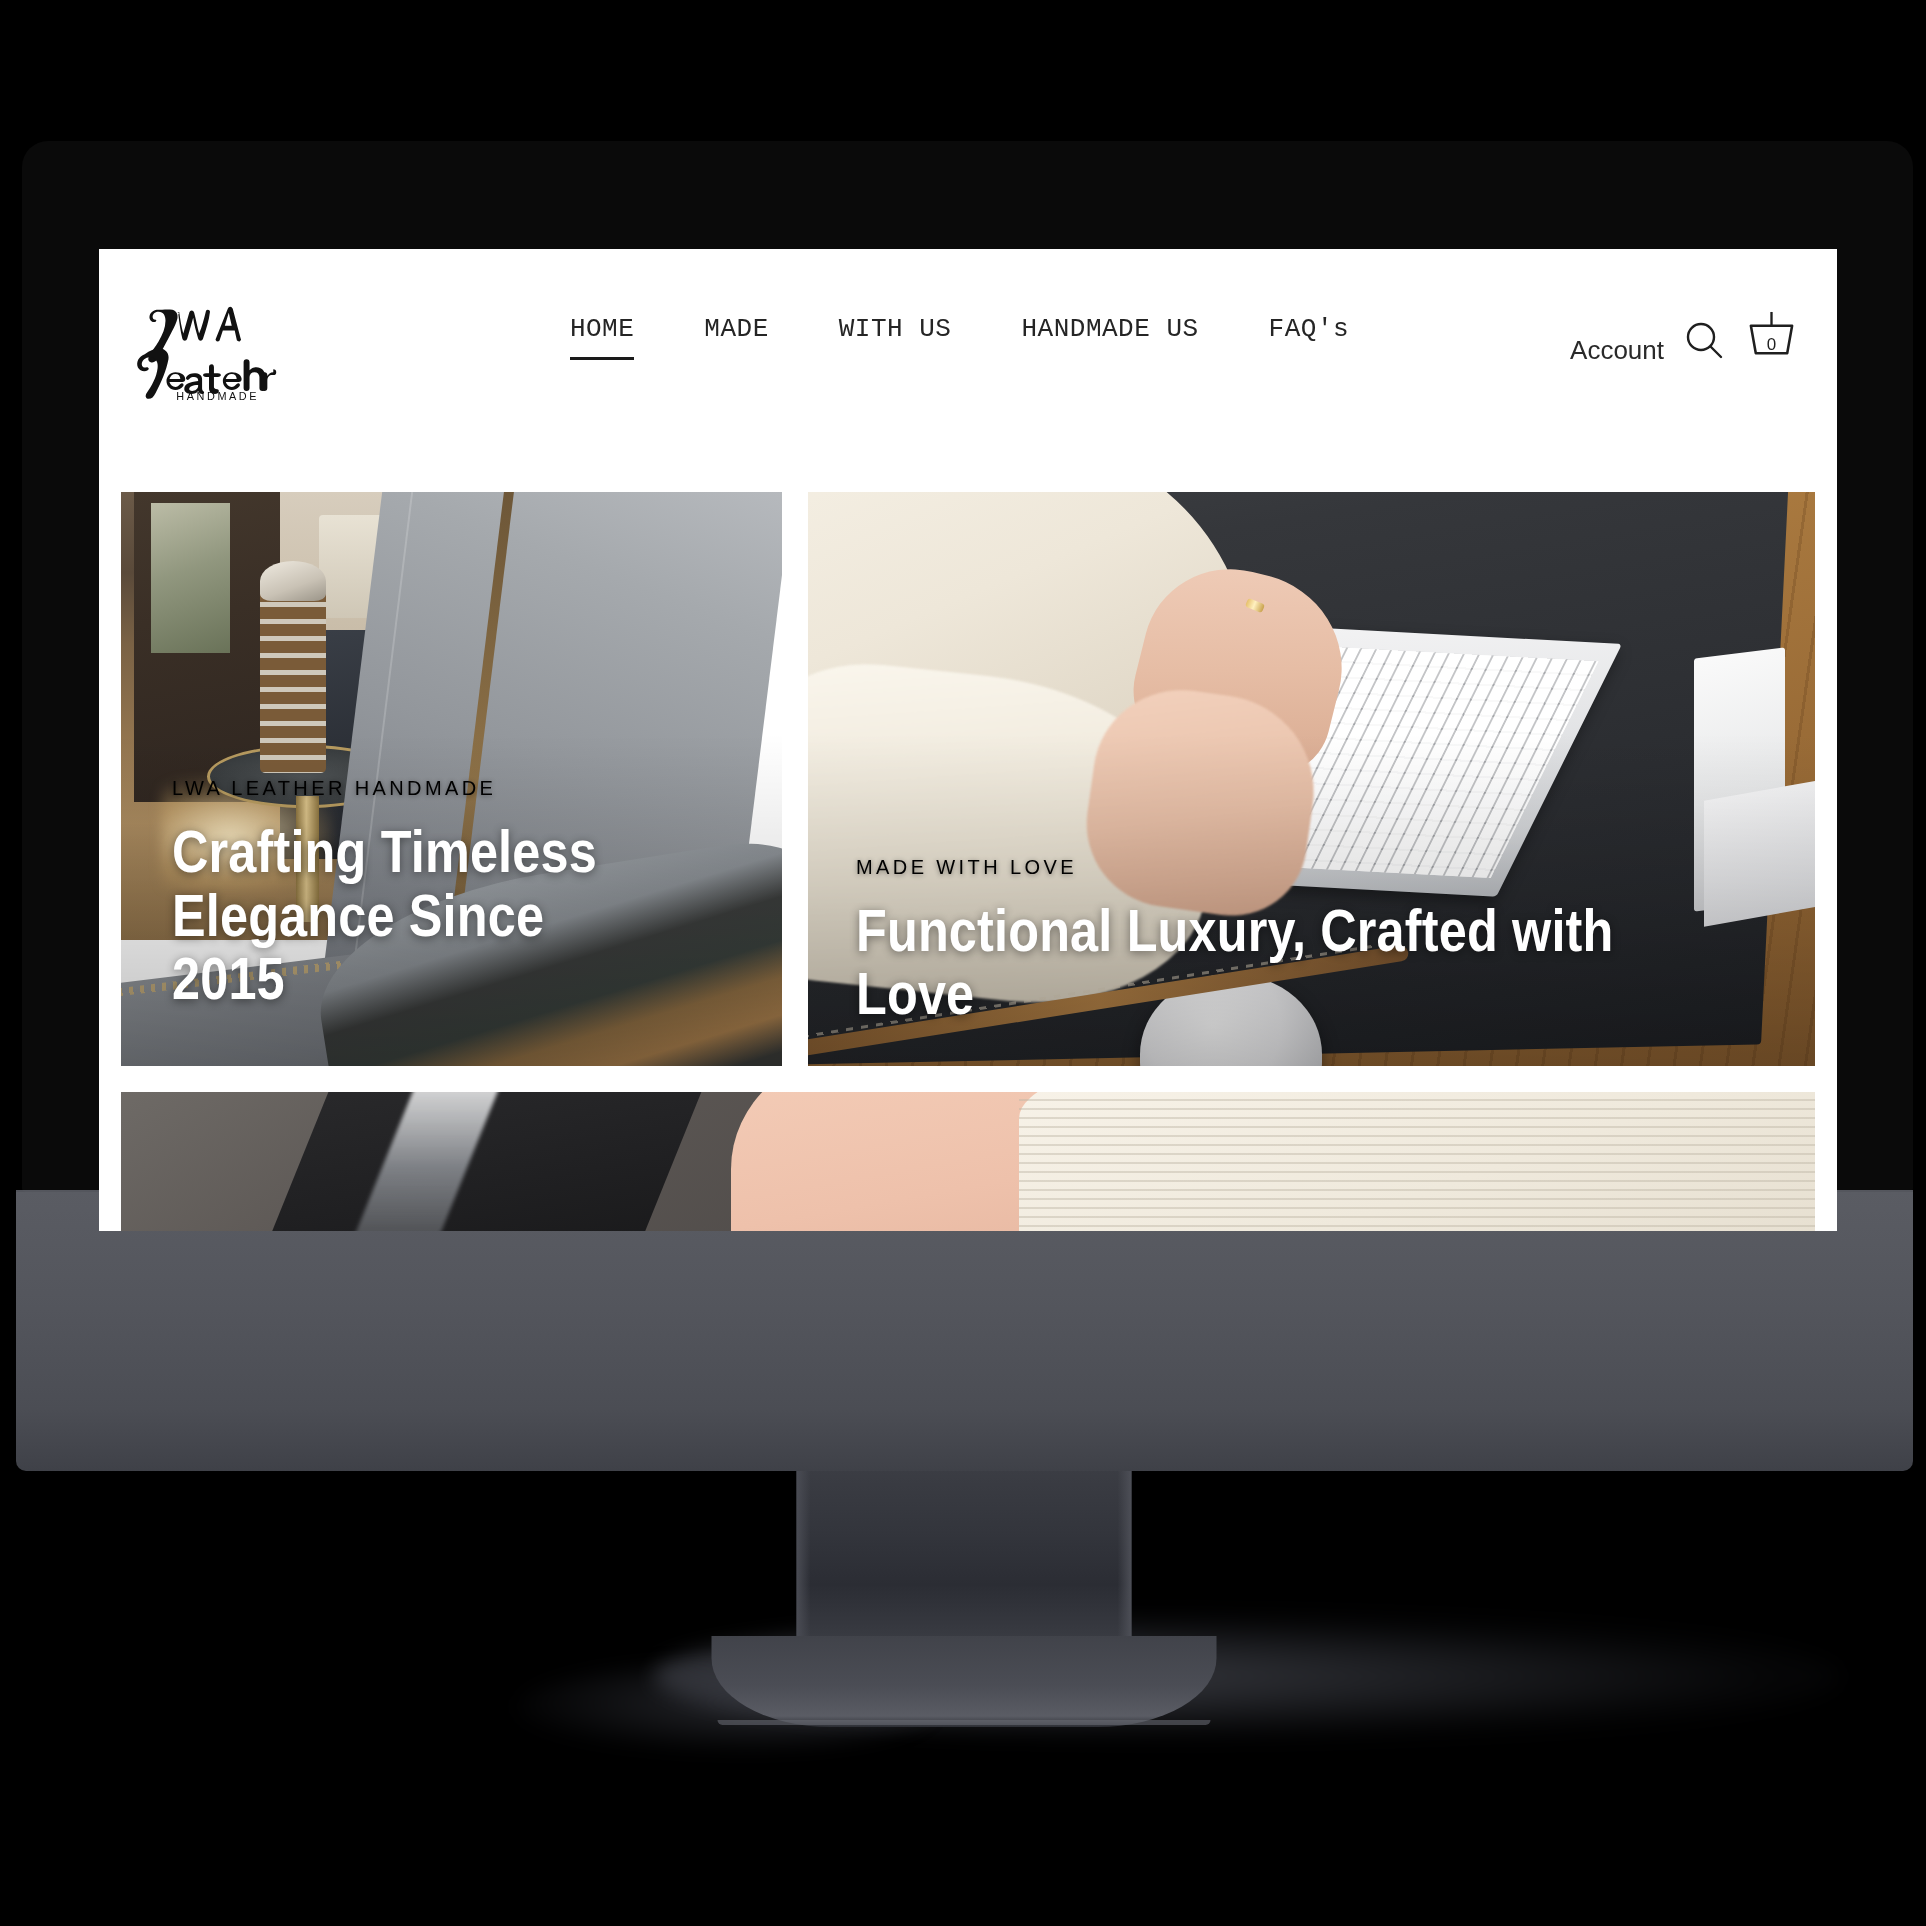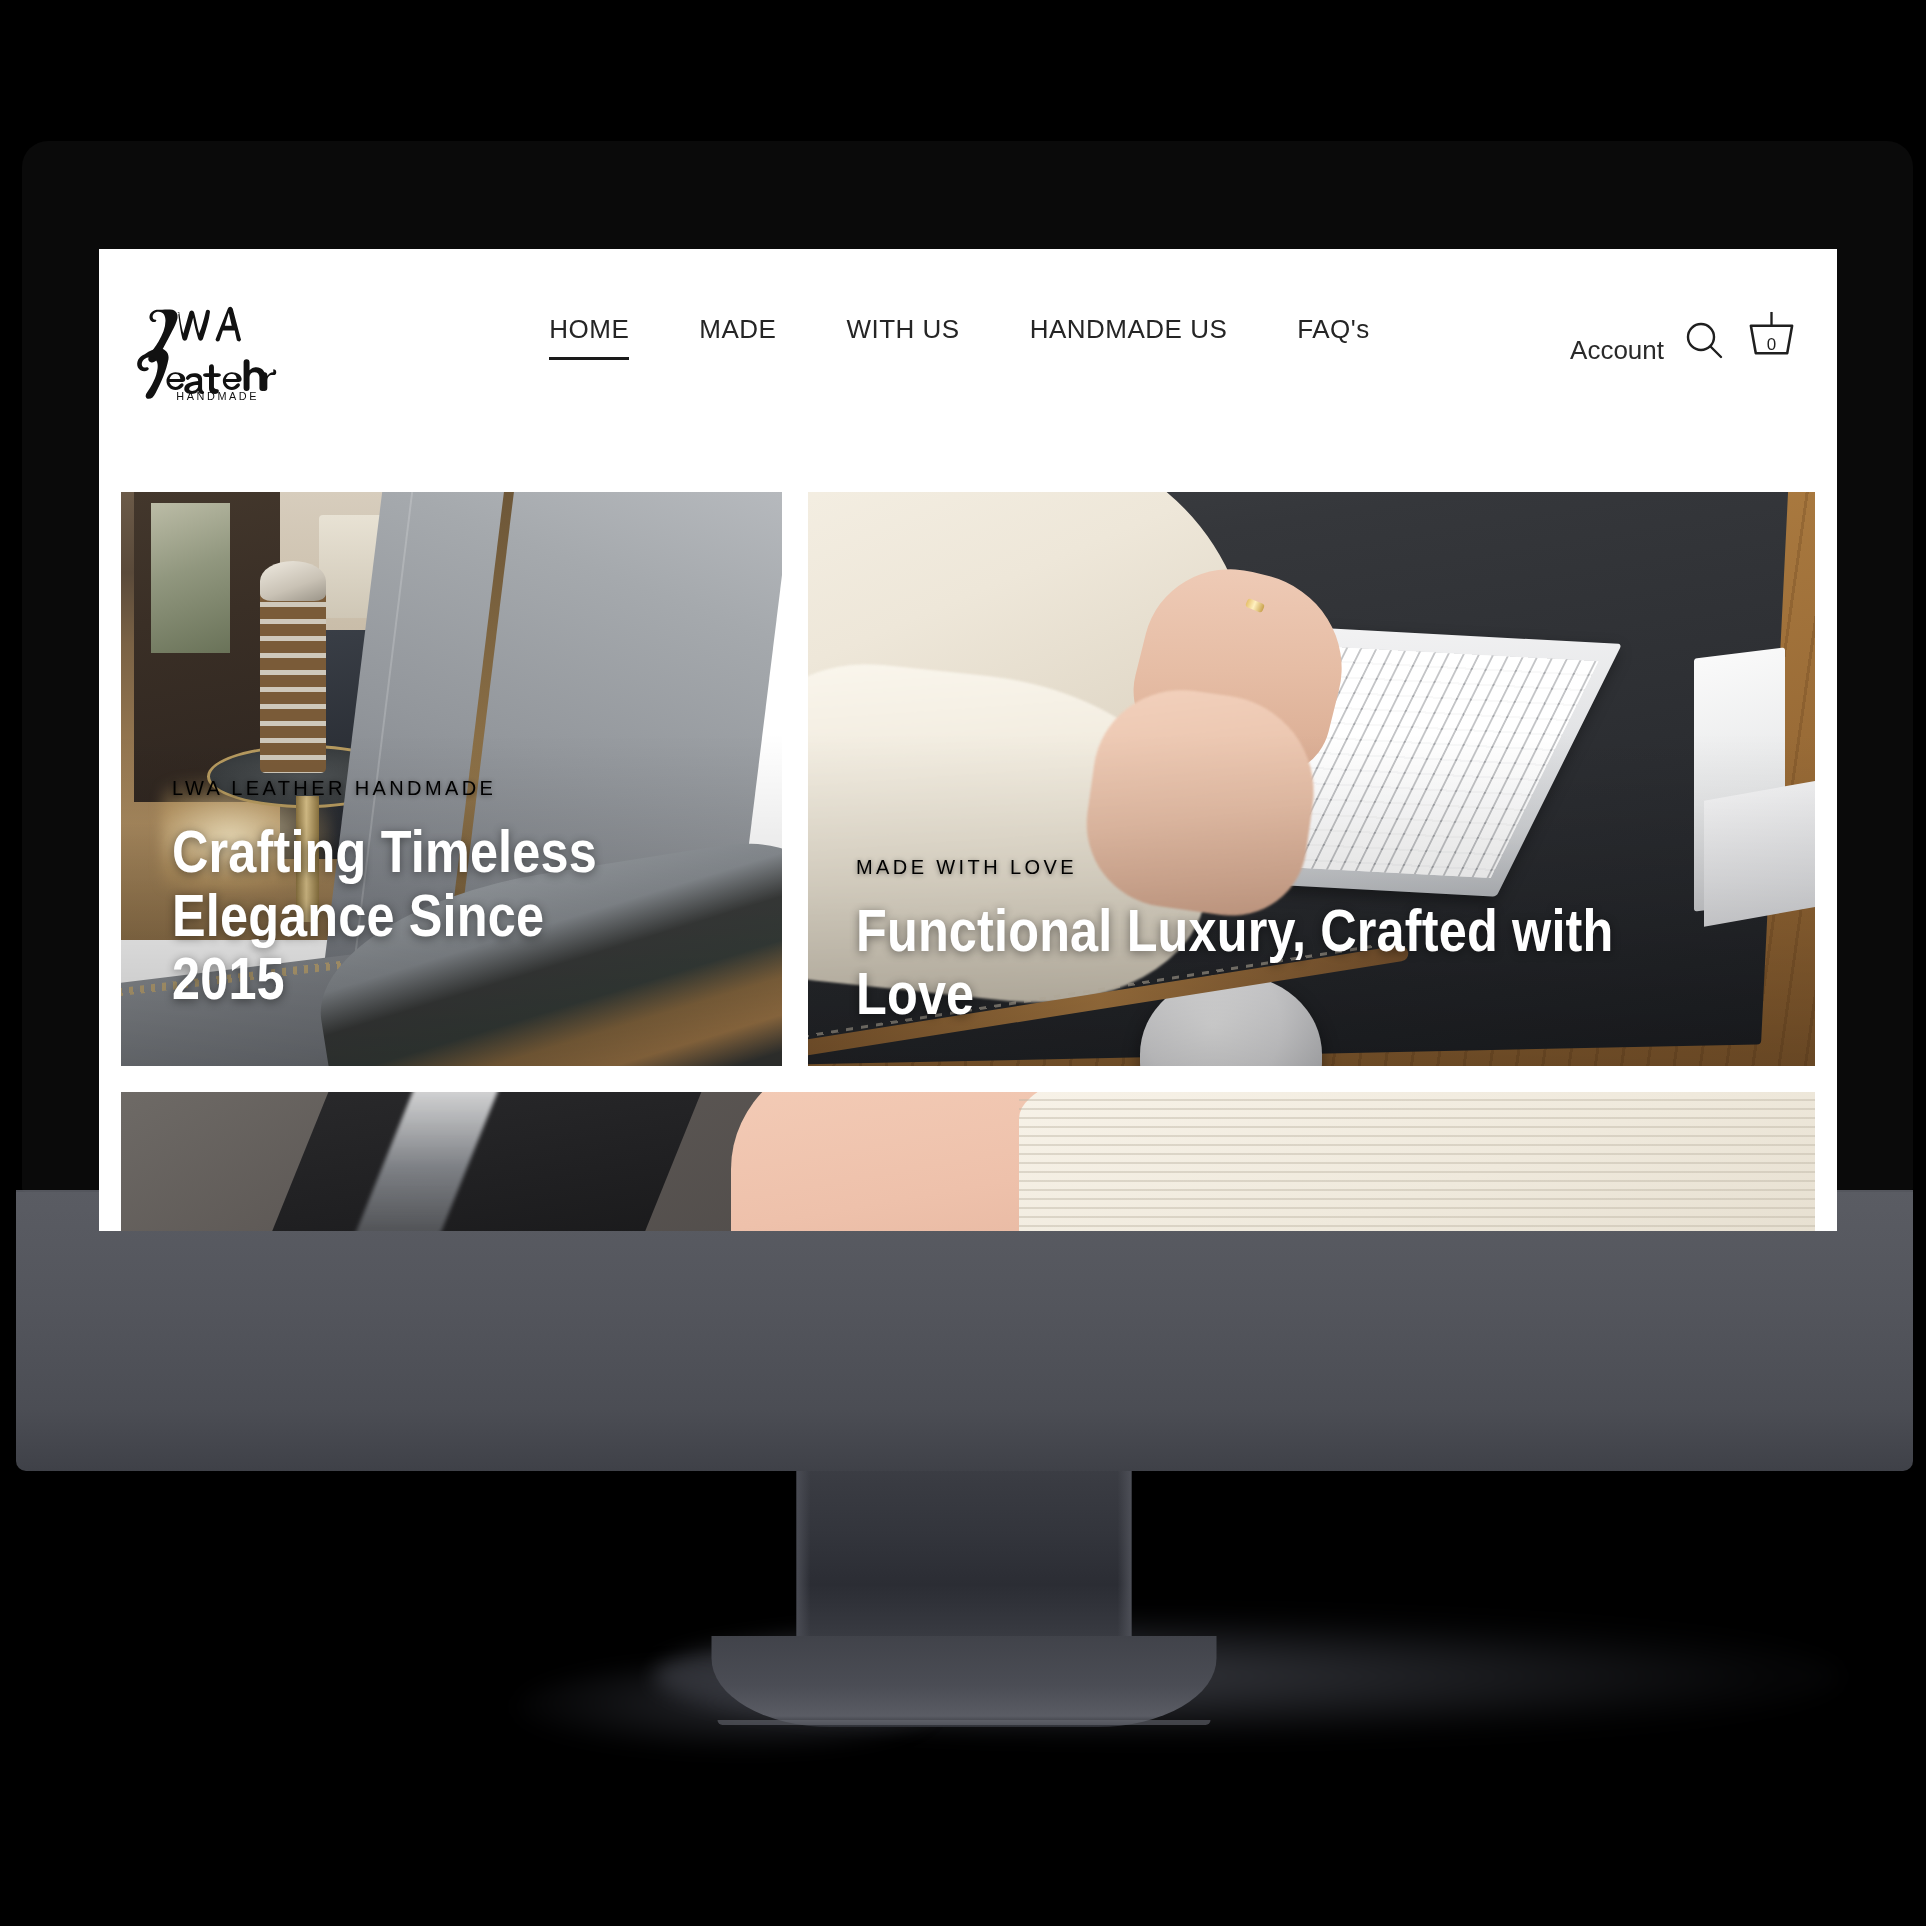--- a/index.html
+++ b/index.html
@@ -103,20 +103,21 @@
   }
   .logo-wrap svg { display:block; width: 176px; height: 127px; }
 
   .main-nav {
     flex: 1 1 auto;
     display: flex;
     align-items: flex-start;
     justify-content: center;
     gap: 0;
     padding-top: 67px;
+    font-family: Liberation Mono, monospace;
   }
   .nav-item {
     position: relative;
     font-size: 26px;
     letter-spacing: 0.5px;
     color: #252525;
     text-decoration: none;
     padding: 0 35px;
     line-height: 1;
     white-space: nowrap;

